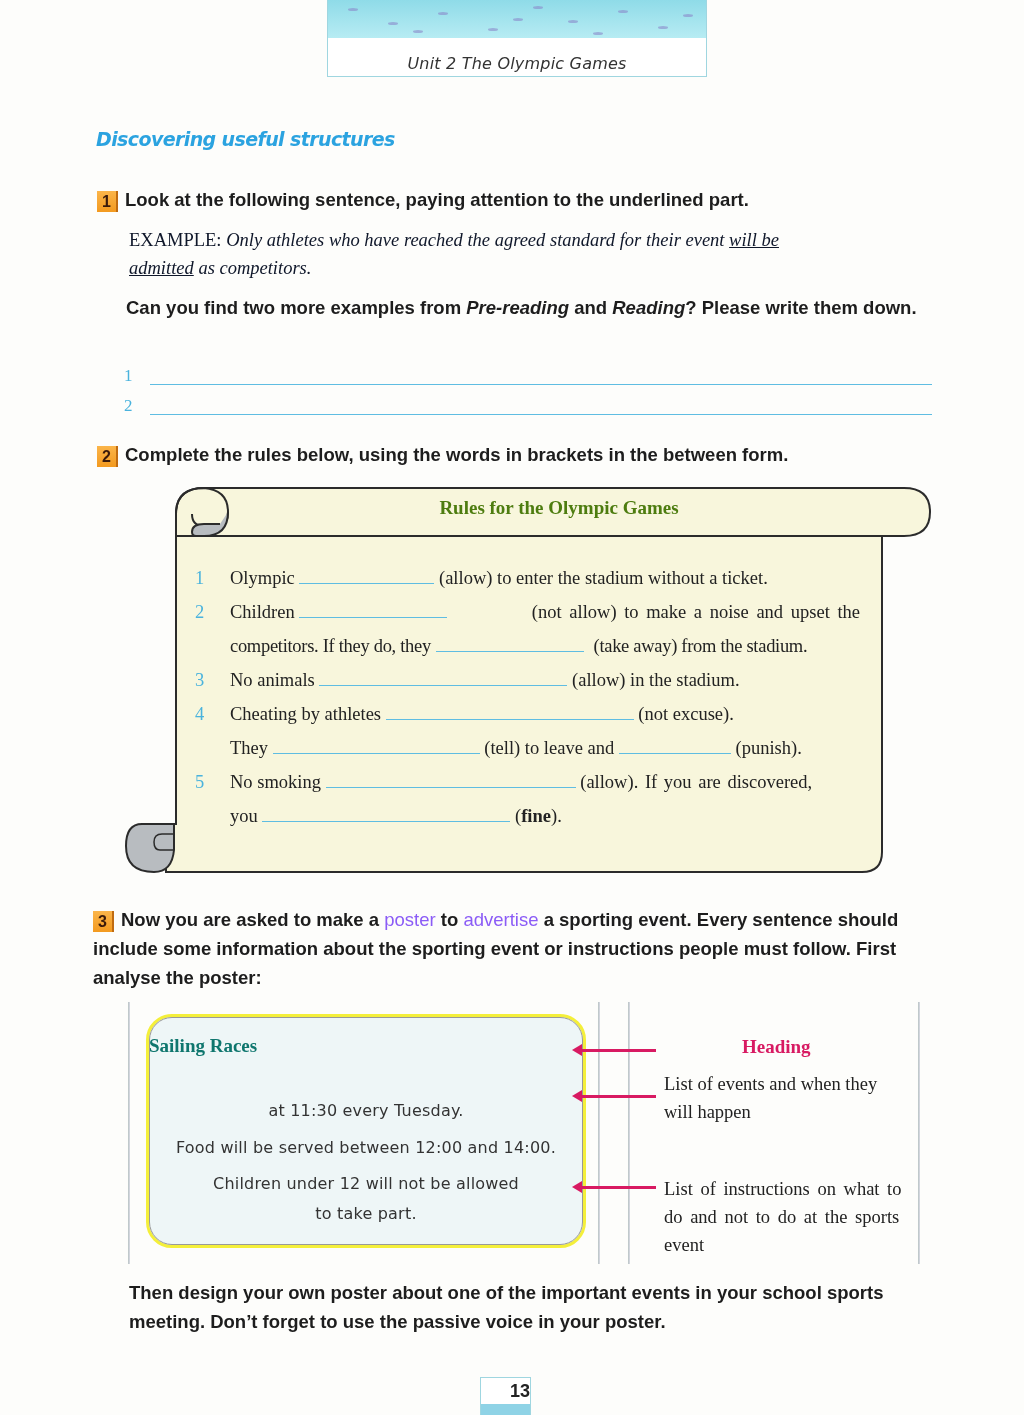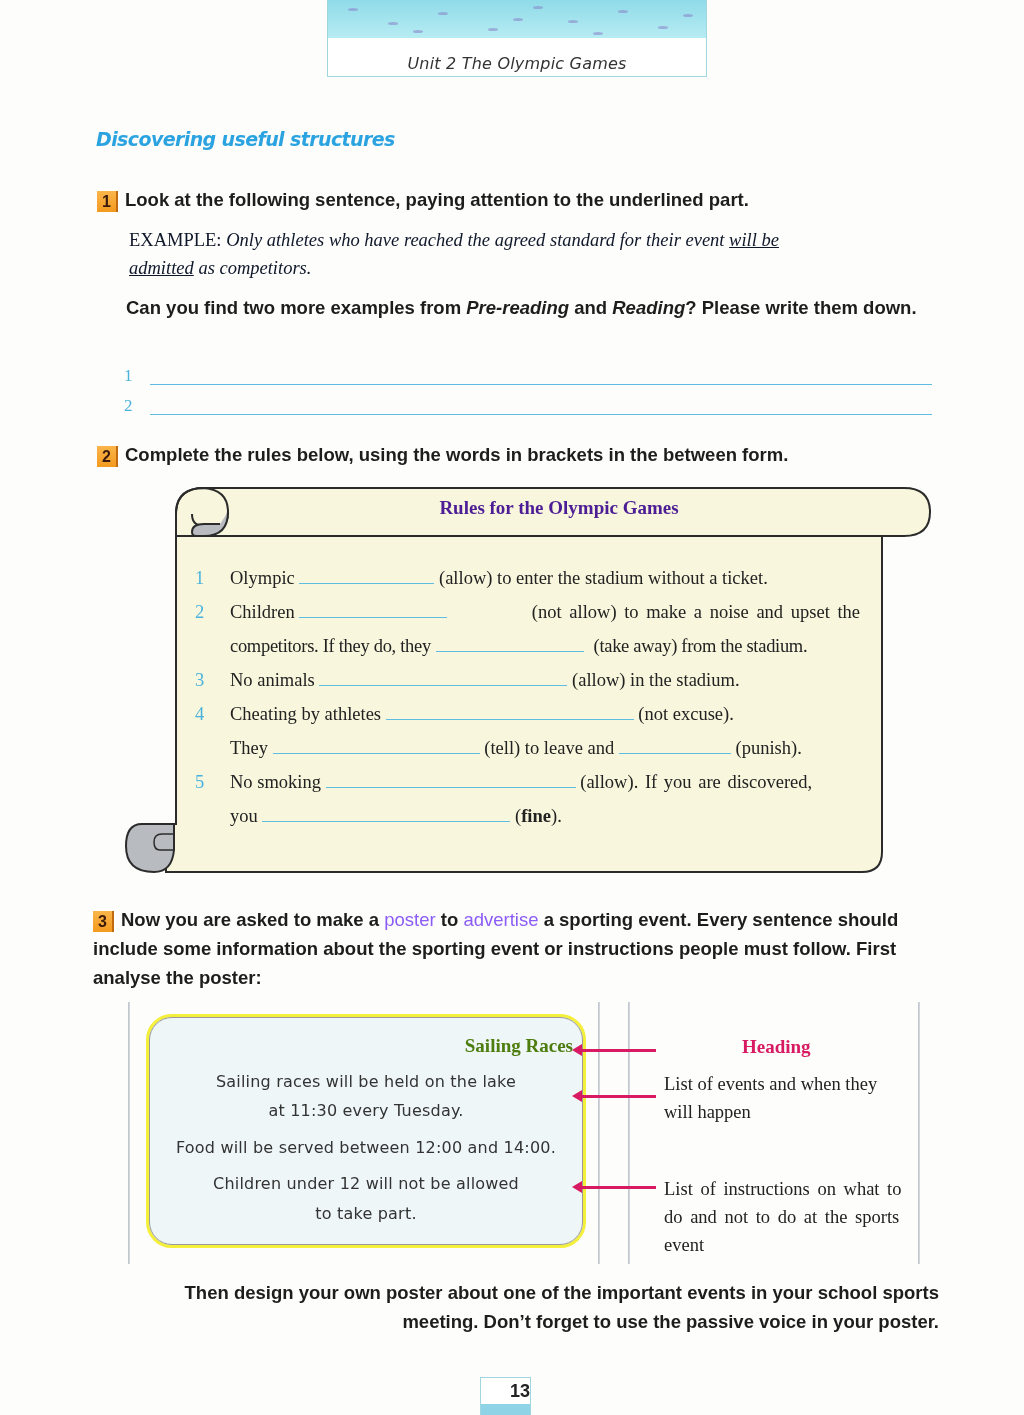--- a/index.html
+++ b/index.html
@@ -25,43 +25,43 @@
   .q1 em { font-style: italic; font-weight: bold; }
 
   .answer-line { position: absolute; left: 124px; width: 808px; height: 24px; }
   .answer-line .n { font-family: "Liberation Serif", serif; color: #4ab3dd; font-size: 17px; position: absolute; left: 0; top: 0; }
   .answer-line .ln { position: absolute; left: 26px; right: 0; top: 18px; border-bottom: 1.5px solid #5fbde2; }
 
   .task2 { left: 97px; top: 440px; }
 
   .scroll { position: absolute; left: 124px; top: 484px; width: 810px; height: 392px; }
   .scroll svg { position: absolute; left: 0; top: 0; }
-  .scroll-title { position: absolute; left: 0; width: 100%; top: 13px; text-align: center; font-family: "Liberation Serif", serif; font-weight: bold; font-size: 19px; color: #4c1d95; padding-left: 60px; }
+  .scroll-title { position: absolute; left: 0; width: 100%; top: 13px; text-align: center; font-family: "Liberation Serif", serif; font-weight: bold; font-size: 19px; color: #4d7c0f; padding-left: 60px; }
   .rule { position: absolute; left: 73px; font-family: "Liberation Serif", serif; font-size: 18.5px; color: #222; white-space: nowrap; line-height: 24px; }
   .rule .n { position: absolute; left: -2px; color: #4ab3dd; }
   .rule .body { position: absolute; left: 33px; }
   .blank { display: inline-block; border-bottom: 1.2px solid #5fbde2; height: 17px; vertical-align: baseline; }
   .justify { display: flex; justify-content: space-between; }
 
   .task3 { position: absolute; left: 93px; top: 905px; width: 850px; font-weight: bold; font-size: 18.5px; line-height: 29px; }
   .task3 .hl { color: #8b5cf6; font-weight: normal; }
 
   .poster-area { position: absolute; left: 128px; top: 1002px; width: 794px; height: 262px; }
   .vline { position: absolute; top: 0; width: 2px; height: 100%; background: linear-gradient(90deg,#9aa,#ccd); opacity: .7; }
   .poster { position: absolute; left: 18px; top: 12px; width: 440px; height: 234px; border: 3px solid #f4ef3a; border-radius: 26px; background: #eef6f7; outline: 1px solid #999; outline-offset: -4px; }
-  .poster-title { position: absolute; left: 0; width: 100%; top: 18px; text-align: right; font-family: "Liberation Serif", serif; font-weight: bold; font-size: 19px; color: #4d7c0f; padding-right: 10px; }
+  .poster-title { position: absolute; left: 0; width: 100%; top: 18px; text-align: left; font-family: "Liberation Serif", serif; font-weight: bold; font-size: 19px; color: #0f766e; padding-right: 10px; }
   .poster-line { position: absolute; left: 0; width: 100%; text-align: center; font-family: "DejaVu Sans", sans-serif; font-size: 16px; color: #333; letter-spacing: .2px; }
 
   .arrow { position: absolute; height: 3px; background: #d81a62; }
   .arrow::before { content: ""; position: absolute; left: -8px; top: -5px; border-right: 10px solid #d81a62; border-top: 6.5px solid transparent; border-bottom: 6.5px solid transparent; }
 
   .label-heading { position: absolute; left: 614px; top: 34px; font-family: "Liberation Serif", serif; font-weight: bold; font-size: 19px; color: #d81a62; }
   .label-text { position: absolute; left: 536px; width: 245px; font-family: "Liberation Serif", serif; font-size: 18.5px; color: #222; line-height: 28px; }
 
-  .closing { position: absolute; left: 119px; top: 1278px; width: 820px; font-weight: bold; font-size: 18.5px; line-height: 29px; text-align: right; }
+  .closing { position: absolute; left: 129px; top: 1278px; width: 820px; font-weight: bold; font-size: 18.5px; line-height: 29px; }
 
   .page-num { position: absolute; left: 480px; top: 1377px; width: 51px; height: 38px; border: 1px solid #9fd6e0; }
   .page-num span { display: block; height: 26px; text-align: right; font-weight: bold; font-size: 18px; line-height: 26px; color: #222; background: #fff; }
   .page-num i { display: block; height: 12px; background: #8fd3e6; }
 </style>
 </head>
 <body>
 
 <div class="unit-banner">
   <div class="unit-water">
@@ -175,21 +175,20 @@
 </div>
 
 <div class="poster-area">
   <div class="vline" style="left:0"></div>
   <div class="vline" style="left:470px"></div>
   <div class="vline" style="left:500px"></div>
   <div class="vline" style="left:790px"></div>
 
   <div class="poster">
     <div class="poster-title">Sailing Races</div>
-    <div class="poster-line" style="top:55px">Sailing races will be held on the lake</div>
     <div class="poster-line" style="top:84px">at 11:30 every Tuesday.</div>
     <div class="poster-line" style="top:121px">Food will be served between 12:00 and 14:00.</div>
     <div class="poster-line" style="top:157px">Children under 12 will not be allowed</div>
     <div class="poster-line" style="top:187px">to take part.</div>
   </div>
 
   <div class="arrow" style="left:452px;top:47px;width:76px"></div>
   <div class="arrow" style="left:452px;top:93px;width:76px"></div>
   <div class="arrow" style="left:452px;top:184px;width:76px"></div>
 

